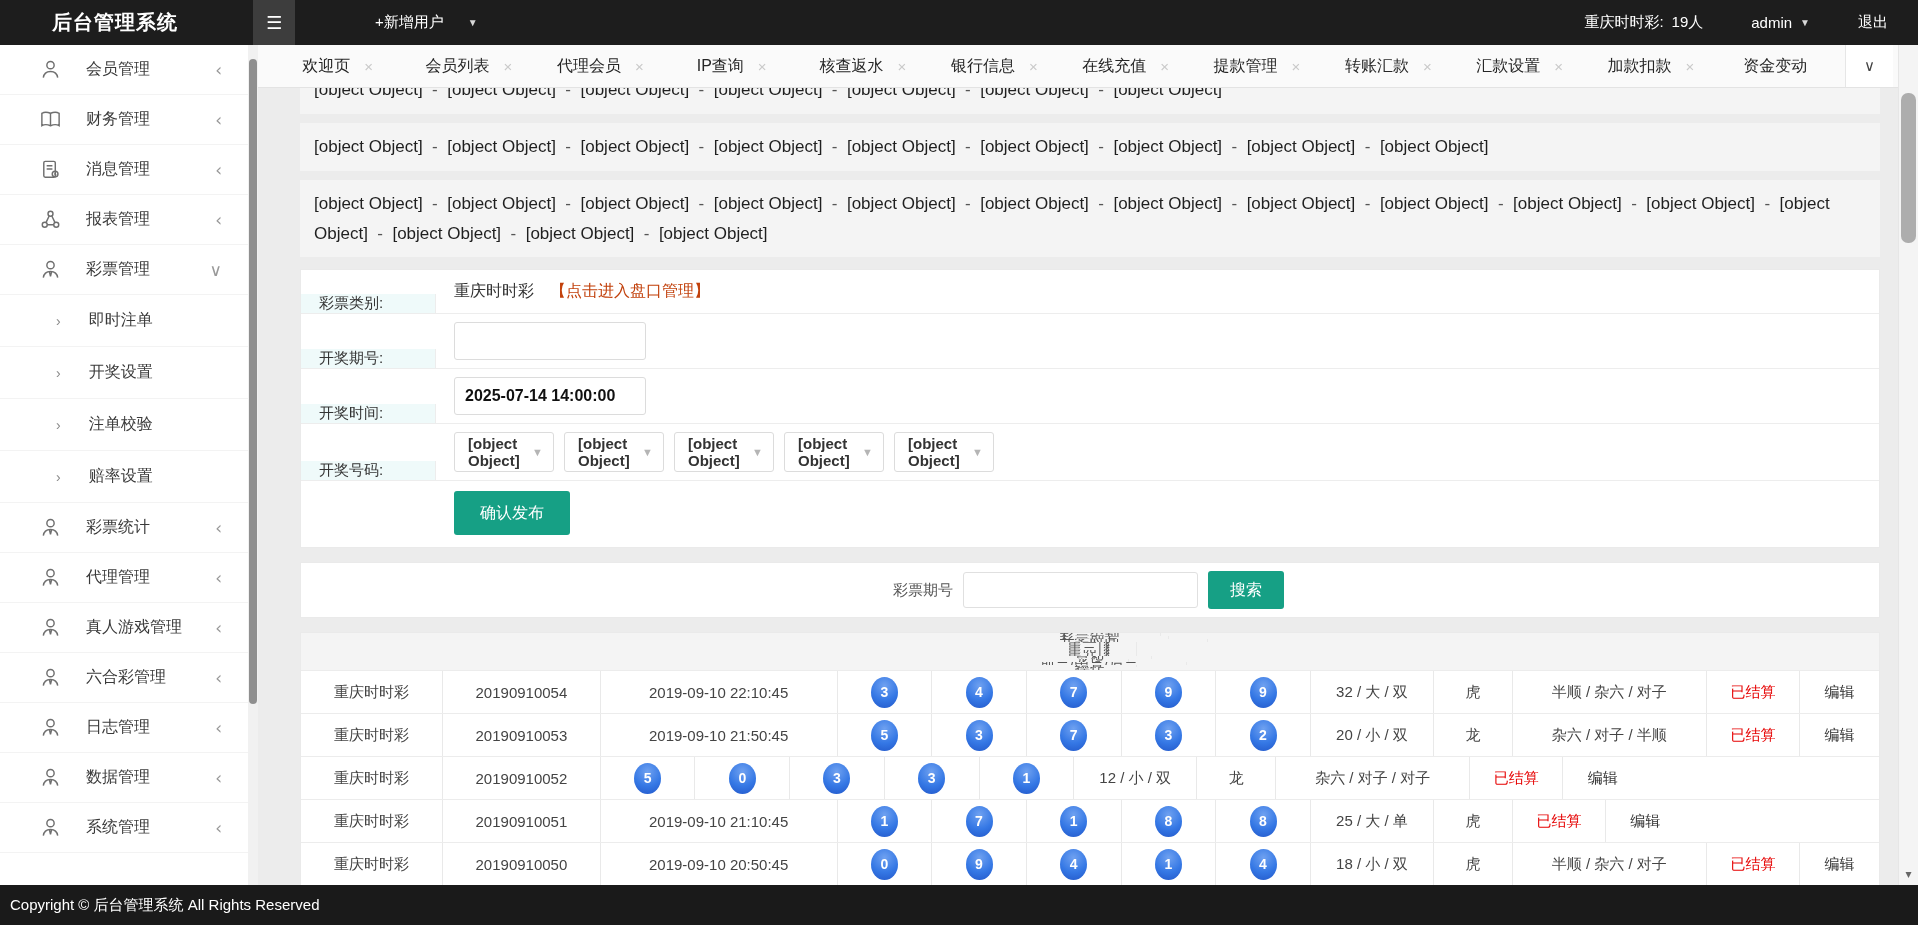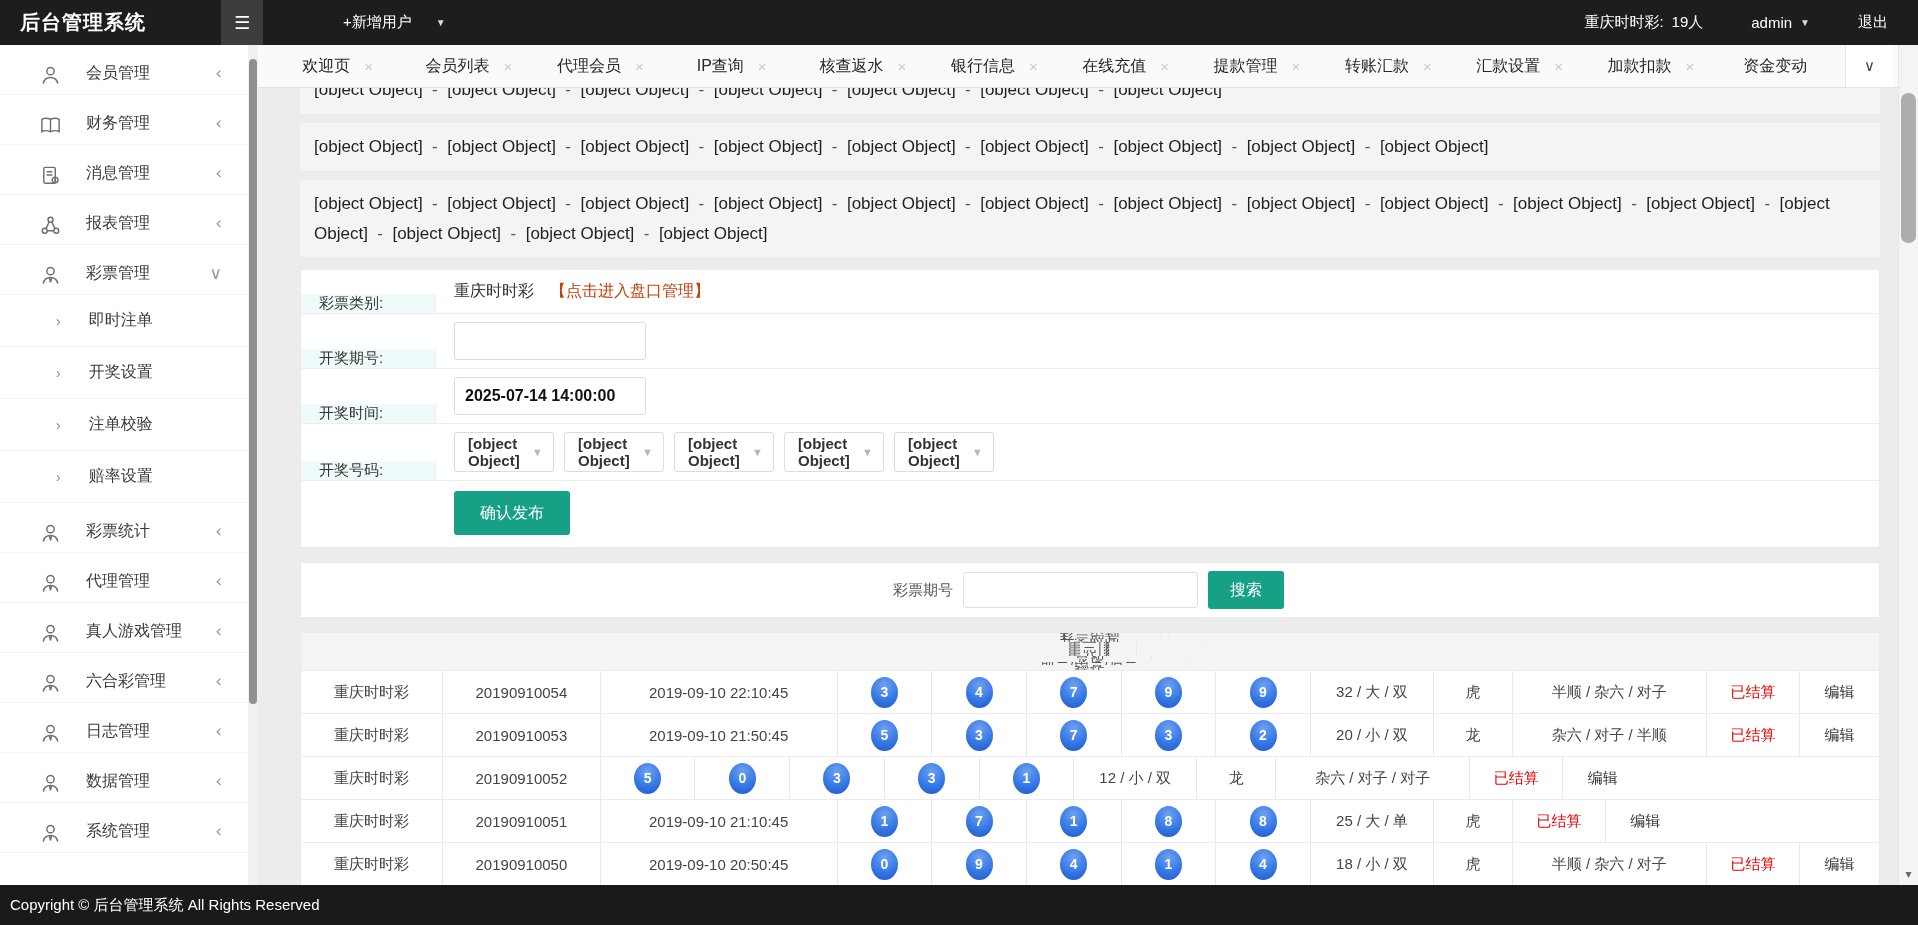--- a/index.html
+++ b/index.html
@@ -1,31 +1,31 @@
 <!DOCTYPE html>
 <html><head>
 <meta charset="utf-8">
 <style>
   * { box-sizing: border-box; margin: 0; padding: 0; }
   html,body { width:1918px; height:925px; overflow:hidden; }
   body { font-family:"Liberation Sans","DejaVu Sans",sans-serif; background:#ececec; position:relative; color:#333; }
 
   
   .topbar { position:absolute; top:0; left:0; width:1918px; height:45px; background:#1d1d1d; color:#fff; display:flex; align-items:center; z-index:30; }
-  .topbar-title { font-size:20px; font-weight:bold; margin-left:20px; letter-spacing:1px; }
+  .topbar-title { font-size:20px; font-weight:bold; margin-left:52px; letter-spacing:1px; }
   .burger-btn { width:42px; height:45px; background:#3d3d3d; color:#fff; display:flex; align-items:center; justify-content:center; font-size:18px; margin-left:75px; cursor:pointer; }
   .newuser { margin-left:80px; font-size:15px; display:flex; align-items:center; gap:24px; cursor:pointer; }
   .caret { font-size:10px; color:#d8d8d8; }
   .topbar-right { margin-left:auto; display:flex; align-items:center; gap:48px; margin-right:30px; font-size:15px; }
   .online { display:flex; gap:8px; }
   .admin { display:flex; align-items:center; gap:8px; cursor:pointer; }
 
   
   .sidebar { position:absolute; top:45px; left:0; width:248px; bottom:40px; background:#fff; overflow:hidden; z-index:10; }
-  .side-item { height:50px; display:flex; padding:18px 26px 0 38px; border-bottom:1px solid #f3f3f3; cursor:pointer; }
+  .side-item { height:50px; display:flex; align-items:center; padding:0 26px 0 38px; border-bottom:1px solid #f3f3f3; cursor:pointer; }
   .side-icon { width:24px; height:24px; margin-right:24px; display:inline-flex; align-items:center; justify-content:center; }
   .side-icon svg { stroke:#6f6f6f; fill:none; stroke-width:1.5; width:23px; height:23px; }
   .side-label { font-size:16px; color:#3a3a3a; flex:1; }
   .side-arrow { font-size:17px; color:#999; font-family:"DejaVu Sans",sans-serif; }
   .sub-item { height:52px; display:flex; align-items:center; padding-left:56px; border-bottom:1px solid #f3f3f3; cursor:pointer; }
   .sub-arrow { color:#8a8a8a; font-size:14px; margin-right:28px; }
   .sub-label { font-size:16px; color:#3a3a3a; }
   .side-scroll { position:absolute; top:45px; left:248px; width:10px; bottom:40px; background:#f1f1f1; z-index:11; }
   .side-thumb { position:absolute; left:1px; top:14px; width:8px; height:645px; background:#8f8f8f; border-radius:4px; }
 

